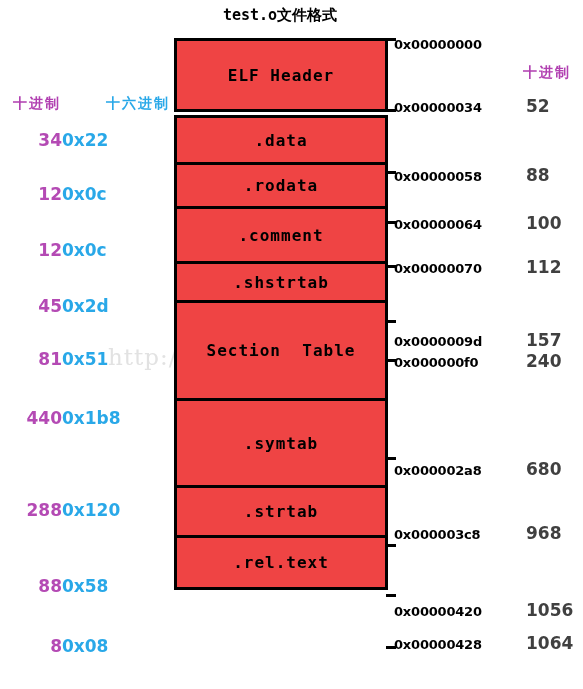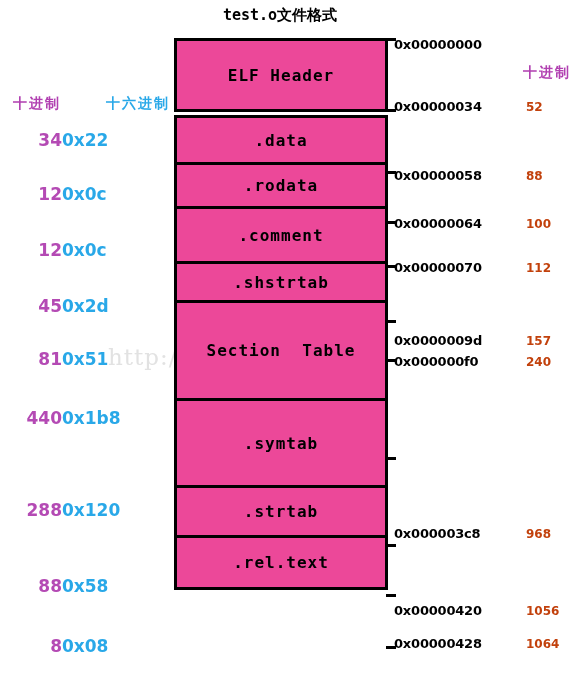--- a/index.html
+++ b/index.html
@@ -52,21 +52,21 @@
     position: absolute;
     left: 174px;
     top: 38px;
     width: 214px;
     z-index: 3;
   }
   .seg {
     position: relative;
     box-sizing: border-box;
     border: 3px solid #000000;
-    background: #ec4899;
+    background: #ef4444;
     display: flex;
     align-items: center;
     justify-content: center;
     margin-top: -3px;
   }
   .seg:first-child { margin-top: 0; }
   .seg.gap-above { margin-top: 3px; }
   .seg-label {
     font-family: "DejaVu Sans Mono", monospace;
     font-weight: bold;
@@ -137,22 +137,22 @@
     display: inline-block;
     width: 124px;
     font-size: 13px;
     color: #000000;
     letter-spacing: -0.2px;
   }
   .rrow .dec {
     display: inline-block;
     width: 52px;
     padding-left: 8px;
-    font-size: 12px;
-    color: #c2410c;
+    font-size: 17px;
+    color: #404040;
   }
 
   
   .tick {
     position: absolute;
     left: 386px;
     width: 10px;
     height: 3px;
     background: #000000;
     z-index: 3;
@@ -256,20 +256,23 @@
   </div>
   <div class="rrow" style="top:255px">
     <span class="addr">0x00000070</span><span class="dec">112</span>
   </div>
   <div class="rrow" style="top:328px">
     <span class="addr">0x0000009d</span><span class="dec">157</span>
   </div>
   <div class="rrow" style="top:349px">
     <span class="addr">0x000000f0</span><span class="dec">240</span>
   </div>
+  <div class="rrow" style="top:457px">
+    <span class="addr">0x000002a8</span><span class="dec">680</span>
+  </div>
   <div class="rrow" style="top:521px">
     <span class="addr">0x000003c8</span><span class="dec">968</span>
   </div>
   <div class="rrow" style="top:598px">
     <span class="addr">0x00000420</span><span class="dec">1056</span>
   </div>
   <div class="rrow" style="top:631px">
     <span class="addr">0x00000428</span><span class="dec">1064</span>
   </div>
 

